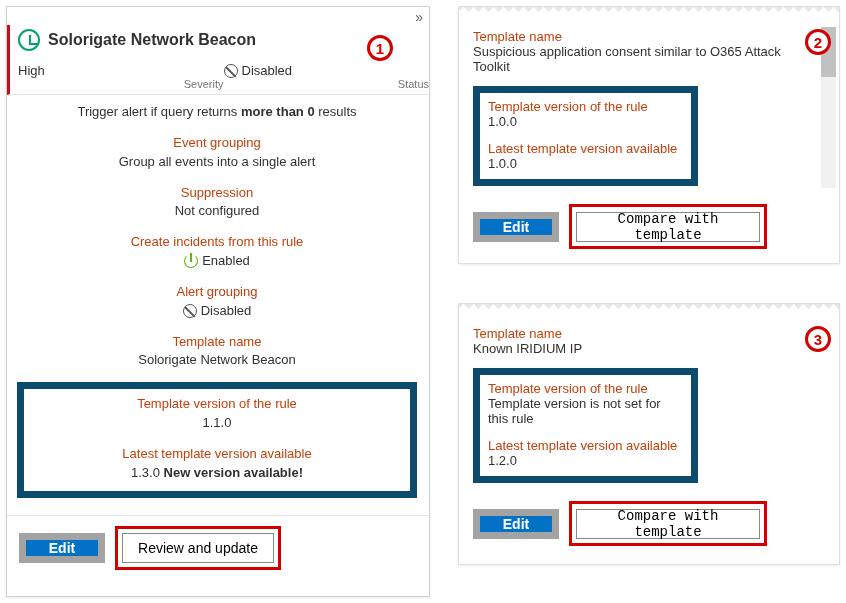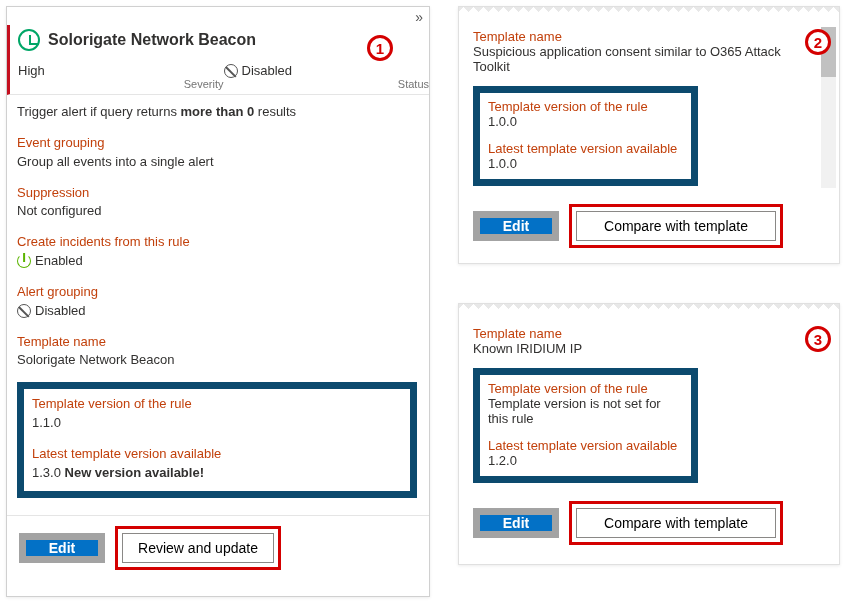--- a/index.html
+++ b/index.html
@@ -34,39 +34,40 @@
   .p1-meta {
     display:flex; border-bottom:1px solid #e5e5e5;
     padding: 4px 0 4px 8px; border-left:3px solid #c50f1f;
   }
   .p1-meta .col { width:50%; }
   .p1-meta .v { font-size:13px; color:#323130; }
   .p1-meta .l { font-size:11px; color:#757575;text-align:right; }
   .p1-scroll {
     height: 420px; overflow-y: scroll; padding: 6px 12px 6px 10px;
     line-height: 1.45;
+    text-align: center;
   }
   .p1-scroll::-webkit-scrollbar { width:16px; }
   .p1-scroll::-webkit-scrollbar-thumb { background:#c1c1c1; }
   .p1-scroll::-webkit-scrollbar-track { background:#f0f0f0; }
   .sec-lbl { color:#c2410c; margin-top:12px; font-size:13px; }
   .sec-val { color:#323130; font-size:13px; }
   .p1-trigger { padding-top:2px; }
   .redbox { border: 7px solid #0c4a6e; padding: 6px 8px 8px 8px; margin-top:12px; }
   .p1-footer {
     display:flex; align-items:center; gap:10px;
     padding: 10px 12px; border-top:1px solid #e5e5e5;
   }
   .btn {
     height:30px; display:inline-flex; align-items:center; justify-content:center;
     font-size:14px; cursor:pointer; border:1px solid #8a8886; background:#fff;
     padding: 0 14px;
   }
   .btn.primary { background:#0371c6; color:#fff; border:7px solid #a3a3a3; font-weight:600; width:86px; }
-  .btn.wide { width: 200px; }
+  .btn.wide { width: 184px; font-family: Liberation Mono, monospace; }
   .footer-redwrap { border:3px solid #d40000; padding:4px; }
 
   
   .callout {
     position:absolute; width:26px; height:26px; border:3px solid #d40000;
     border-radius:50%; color:#d40000; font-weight:700; font-size:15px;
     display:flex; align-items:center; justify-content:center; background:#fff;
   }
 
   

